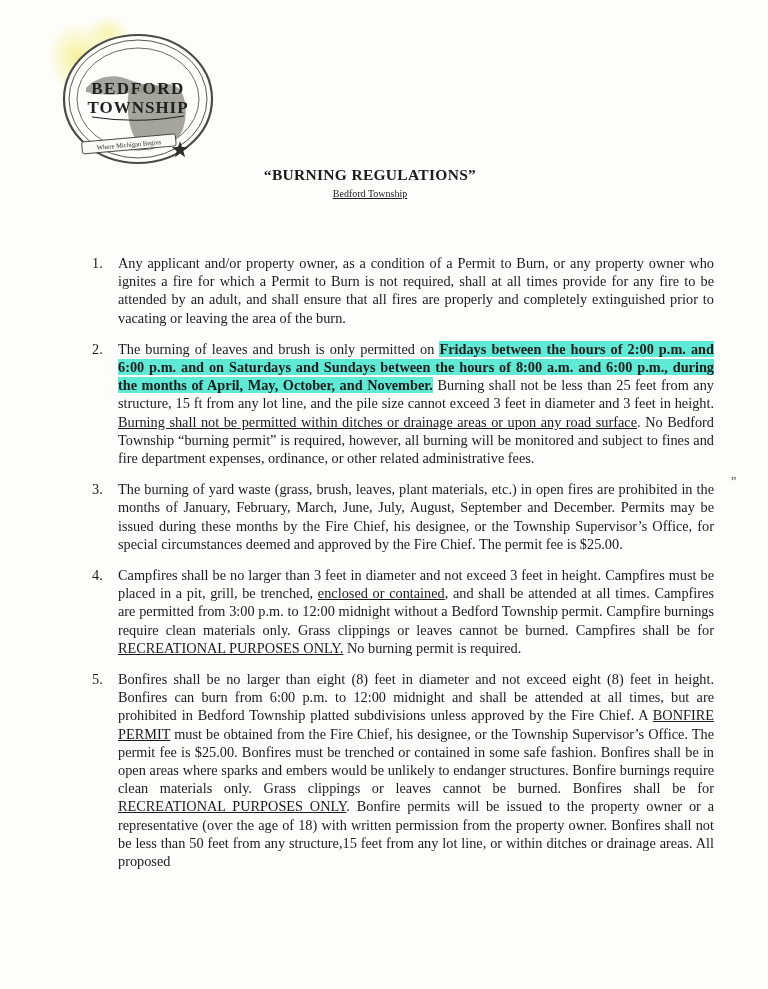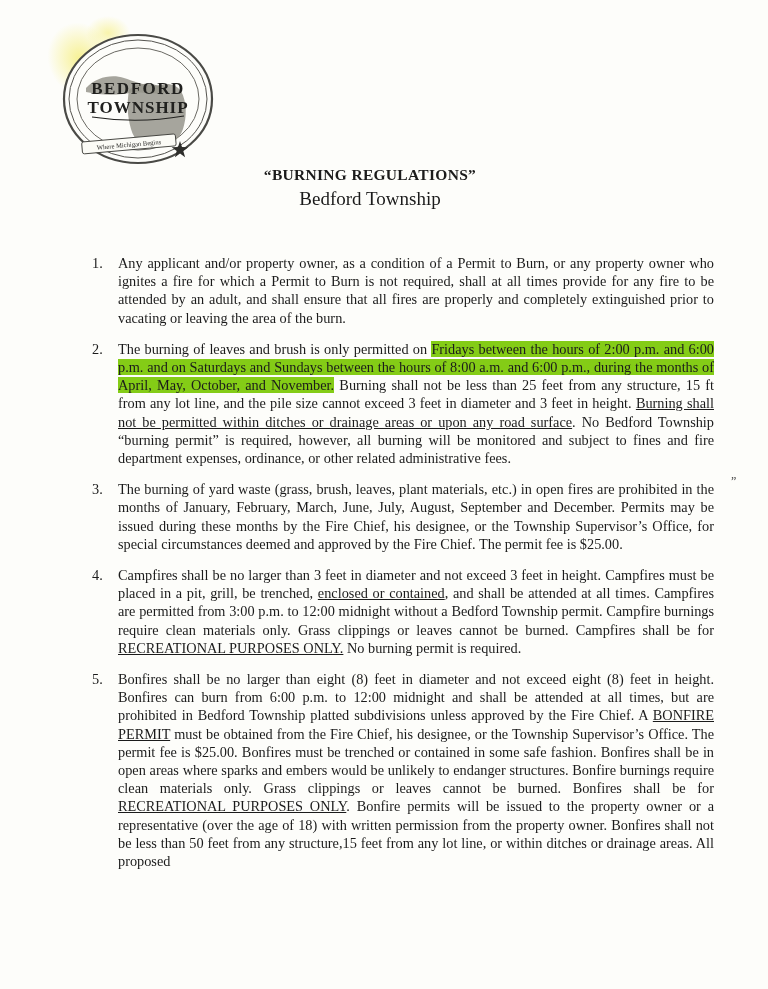--- a/index.html
+++ b/index.html
@@ -18,37 +18,37 @@
   .smudge{position:absolute;pointer-events:none;}
   .smudge-a{left:48px;top:22px;width:64px;height:74px;
     background:radial-gradient(closest-side, rgba(243,233,78,.60), rgba(243,233,78,0));
     transform:rotate(-18deg);}
   .smudge-b{left:86px;top:16px;width:44px;height:34px;
     background:radial-gradient(closest-side, rgba(243,233,78,.45), rgba(243,233,78,0));}
 
   
   .header-block{position:absolute;top:158px;left:0;width:740px;text-align:center;margin-top:8px;}
   .header-title{font-weight:bold;font-size:15.5px;letter-spacing:.3px;}
-  .header-org{font-size:19px;margin-top:4px;}
+  .header-org{font-size:10px;margin-top:4px;text-decoration:underline;}
   .header-addr{font-size:14.5px;margin-top:2px;}
 
   
   .regs{position:absolute;top:254px;left:92px;width:622px;}
   .reg-item{
     position:relative;
     padding-left:26px;
     text-align:justify;
     font-size:14.3px;
     line-height:18.2px;
     margin-bottom:13px;
   }
   .reg-num{position:absolute;left:0;top:0;}
   .b{font-weight:normal;}
   .u{text-decoration:underline;}
-  .h{background:#84cc16;}
+  .h{background:#5eead4;font-weight:bold;}
   .i{}
 
   .margin-artifact{
     position:absolute;left:731px;top:474px;
     font-size:12px;color:#444;
   }
 </style>
 </head>
 <body>
 

